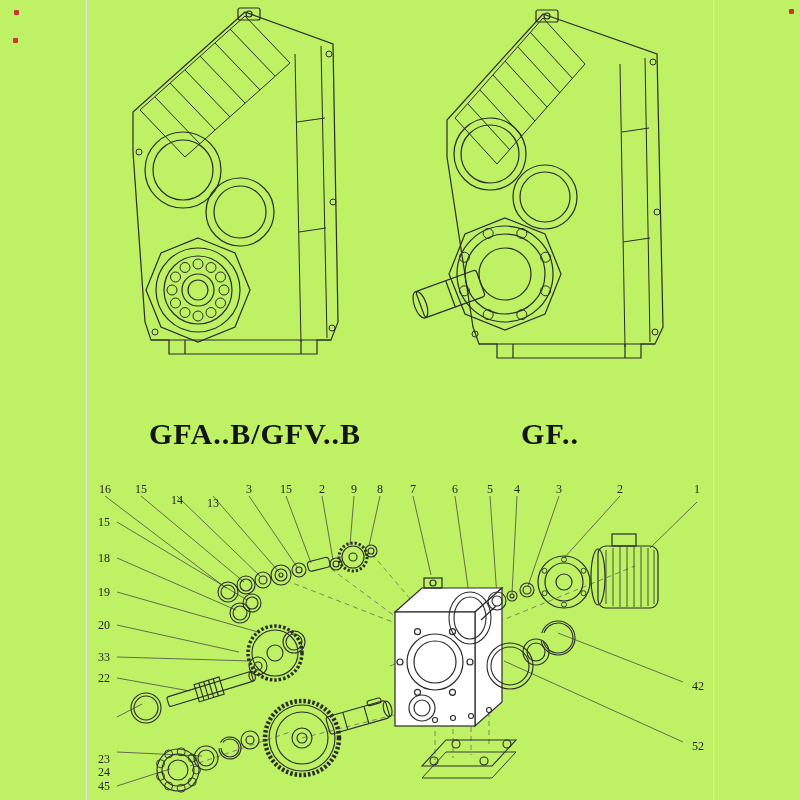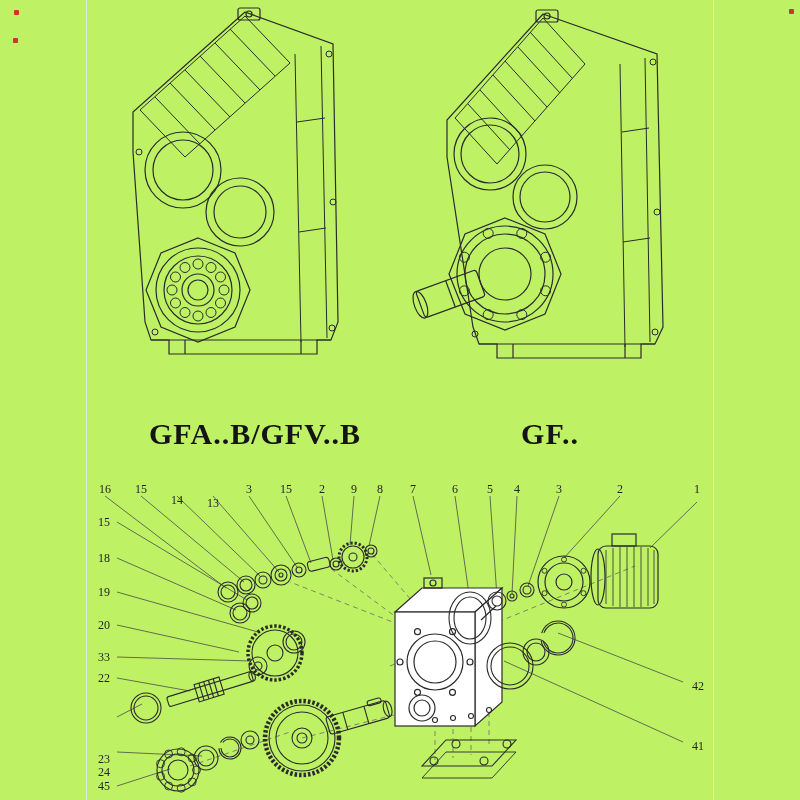--- a/index.html
+++ b/index.html
@@ -395,16 +395,16 @@
     <span class="callout" style="left:104px;top:558px">18</span>
     <span class="callout" style="left:104px;top:592px">19</span>
     <span class="callout" style="left:104px;top:625px">20</span>
     <span class="callout" style="left:104px;top:657px">33</span>
     <span class="callout" style="left:104px;top:678px">22</span>
     <span class="callout" style="left:104px;top:759px">23</span>
     <span class="callout" style="left:104px;top:772px">24</span>
     <span class="callout" style="left:104px;top:786px">45</span>
 
     <span class="callout" style="left:698px;top:686px">42</span>
-    <span class="callout" style="left:698px;top:746px">41</span>
+    <span class="callout" style="left:698px;top:746px">52</span>
   </div>
 
 </div>
 
 </body></html>

